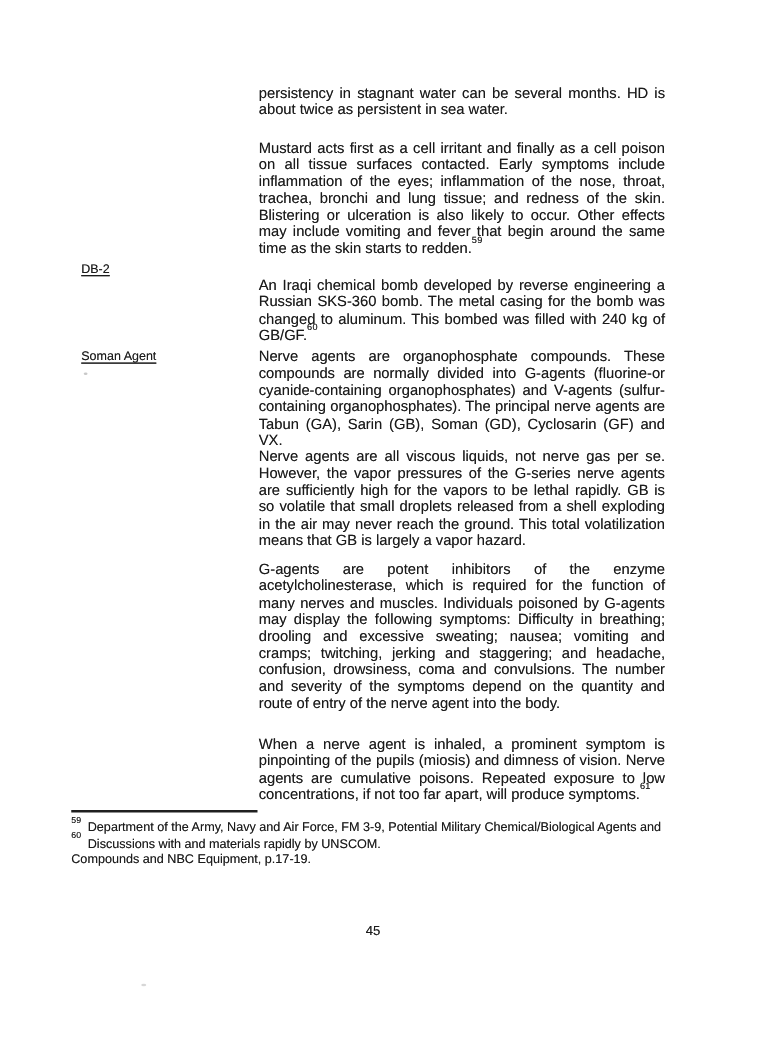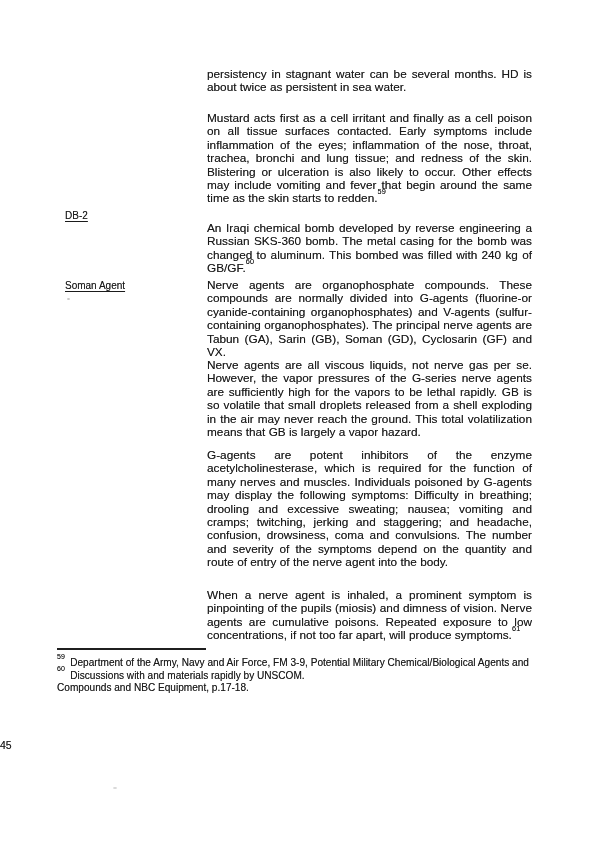--- a/index.html
+++ b/index.html
@@ -72,20 +72,21 @@
     position: relative;
     top: -3px;
     margin-right: 5px;
     letter-spacing: 0.2px;
   }
   .page-number {
     position: absolute;
     top: 739px;
     left: 0;
     width: 597px;
+    text-align: center;
     font-size: 10.5px;
     line-height: 12px;
   }
   .speck {
     position: absolute;
     background: #9a9a9a;
     border-radius: 50%;
   }
   .speck-1 { left: 67px; top: 298px; width: 3px; height: 2px; opacity: 0.55; }
   .speck-2 { left: 113px; top: 787px; width: 4px; height: 2px; opacity: 0.4; }
@@ -115,21 +116,21 @@
 
   </div>
 
   <div class="footnotes">
     <div class="fn-rule"></div>
 
     <div class="fn-line"><sup class="fn-marker">59</sup><span>Department of the Army, Navy and Air Force, FM 3-9, Potential Military Chemical/Biological Agents and</span></div>
 
     <div class="fn-line"><sup class="fn-marker">60</sup><span>Discussions with and materials rapidly by UNSCOM.</span></div>
 
-    <div class="fn-line">Compounds and NBC Equipment, p.17-18.</div>
+    <div class="fn-line">Compounds and NBC Equipment, p.17-19.</div>
   </div>
 
   <div class="page-number">45</div>
 
   <div class="speck speck-1"></div>
   <div class="speck speck-2"></div>
 
 </div>
 
 </body></html>

